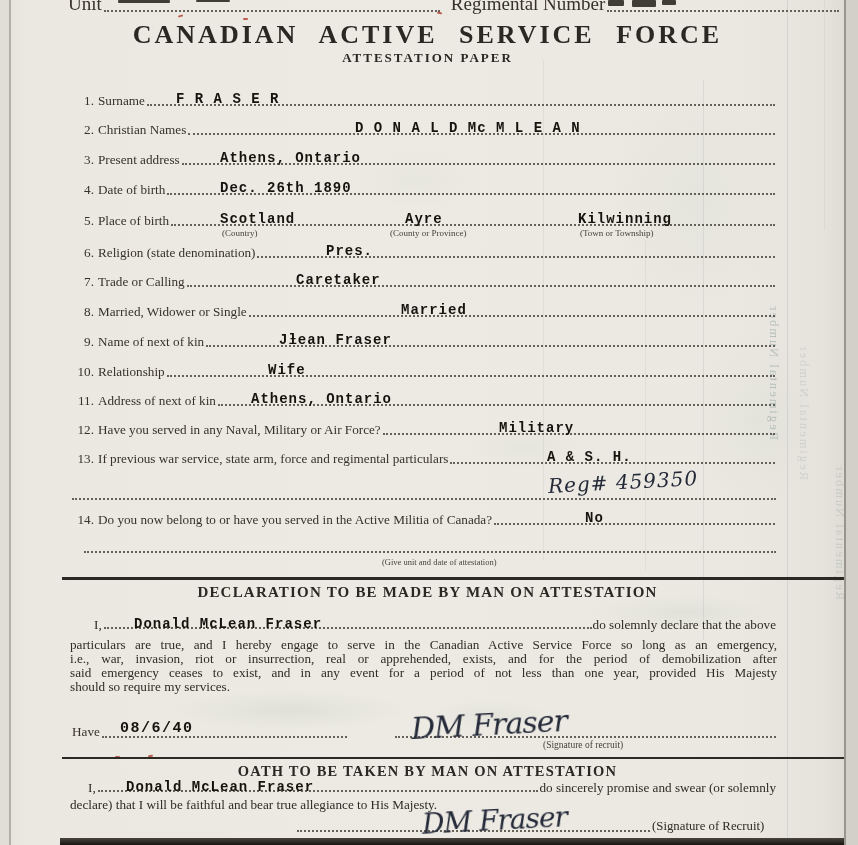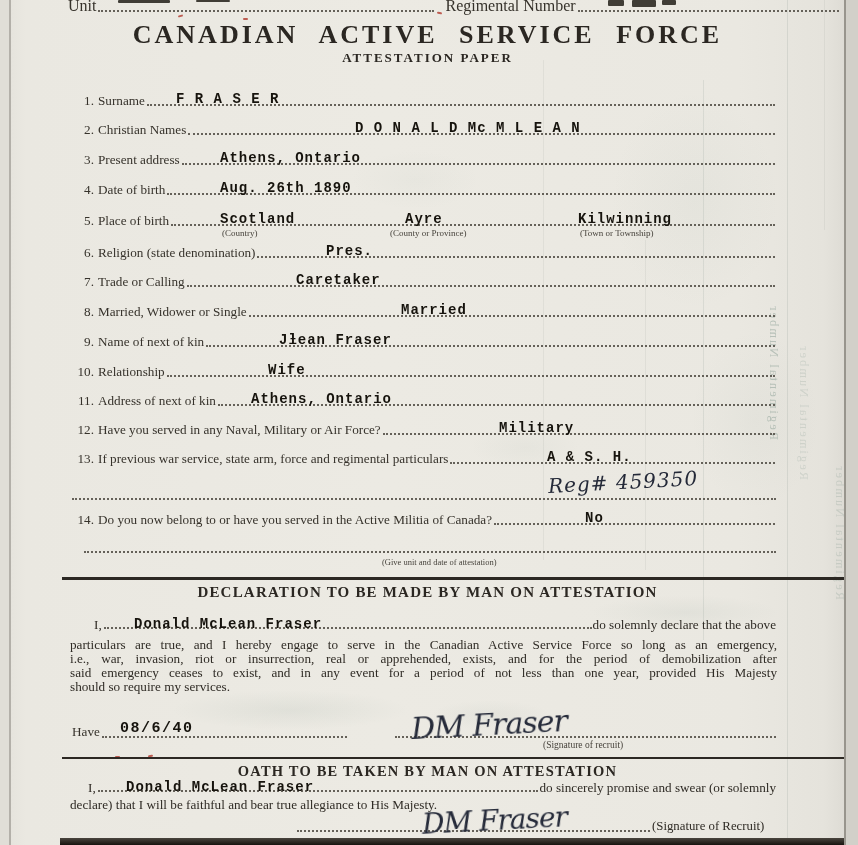--- a/index.html
+++ b/index.html
@@ -11,21 +11,21 @@
   .edge-right{position:absolute;right:0;top:0;width:12px;height:100%;background:#d2d0c9;border-left:2px solid #98958d;}
   
   .vline{position:absolute;width:1px;background:#8a968f;}
   
   .ghost{position:absolute;writing-mode:vertical-rl;transform:scaleY(-1);color:#7f968c;
     font-size:12.5px;letter-spacing:2px;filter:blur(.7px);white-space:nowrap;}
   .smudge{position:absolute;background:radial-gradient(ellipse at center,rgba(128,148,138,.55),rgba(128,148,138,0) 70%);}
   .speck{position:absolute;width:5px;height:2px;background:#b23a2e;border-radius:1px;opacity:.8;}
   .frag{position:absolute;top:0;background:#221e18;border-radius:1px;opacity:.85;}
   
-  .unit-row{position:absolute;left:68px;top:0;width:772px;height:15px;display:flex;align-items:flex-end;font-size:16px;}
+  .unit-row{position:absolute;left:68px;top:0;width:772px;height:15px;display:flex;align-items:flex-end;font-size:19px;}
   .lead{flex:1;border-bottom:2px dotted #57534b;height:0;margin:0 1px 3px 2px;opacity:.9;}
   .lead-fixed{border-bottom:2px dotted #57534b;height:0;margin:0 1px 3px 2px;opacity:.9;}
   .title{position:absolute;left:65px;top:20px;width:725px;text-align:center;font-weight:700;
     font-size:26px;letter-spacing:3px;word-spacing:12px;color:#2b2722;}
   .subtitle{position:absolute;left:65px;top:50px;width:725px;text-align:center;font-weight:700;
     font-size:13px;letter-spacing:2px;color:#2b2722;}
   
   .q{position:absolute;left:72px;width:704px;height:17px;display:flex;align-items:flex-end;font-size:13.2px;}
   .num{flex:none;width:22px;text-align:right;margin-right:4px;}
   .qlabel{flex:none;white-space:nowrap;}
@@ -107,21 +107,21 @@
     <span class="num">3.</span>
     <span class="qlabel">Present address</span>
     <span class="lead"></span>
     <span class="ans" style="left:148px;">Athens, Ontario</span>
   </div>
 
   <div class="q" style="top:181px;">
     <span class="num">4.</span>
     <span class="qlabel">Date of birth</span>
     <span class="lead"></span>
-    <span class="ans" style="left:148px;">Aug. 26th 1890</span>
+    <span class="ans" style="left:148px;">Dec. 26th 1890</span>
   </div>
 
   <div class="q" style="top:212px;">
     <span class="num">5.</span>
     <span class="qlabel">Place of birth</span>
     <span class="lead"></span>
     <span class="ans" style="left:148px;">Scotland</span>
     <span class="ans" style="left:333px;">Ayre</span>
     <span class="ans" style="left:506px;">Kilwinning</span>
     <span class="cap" style="left:150px;">(Country)</span>

